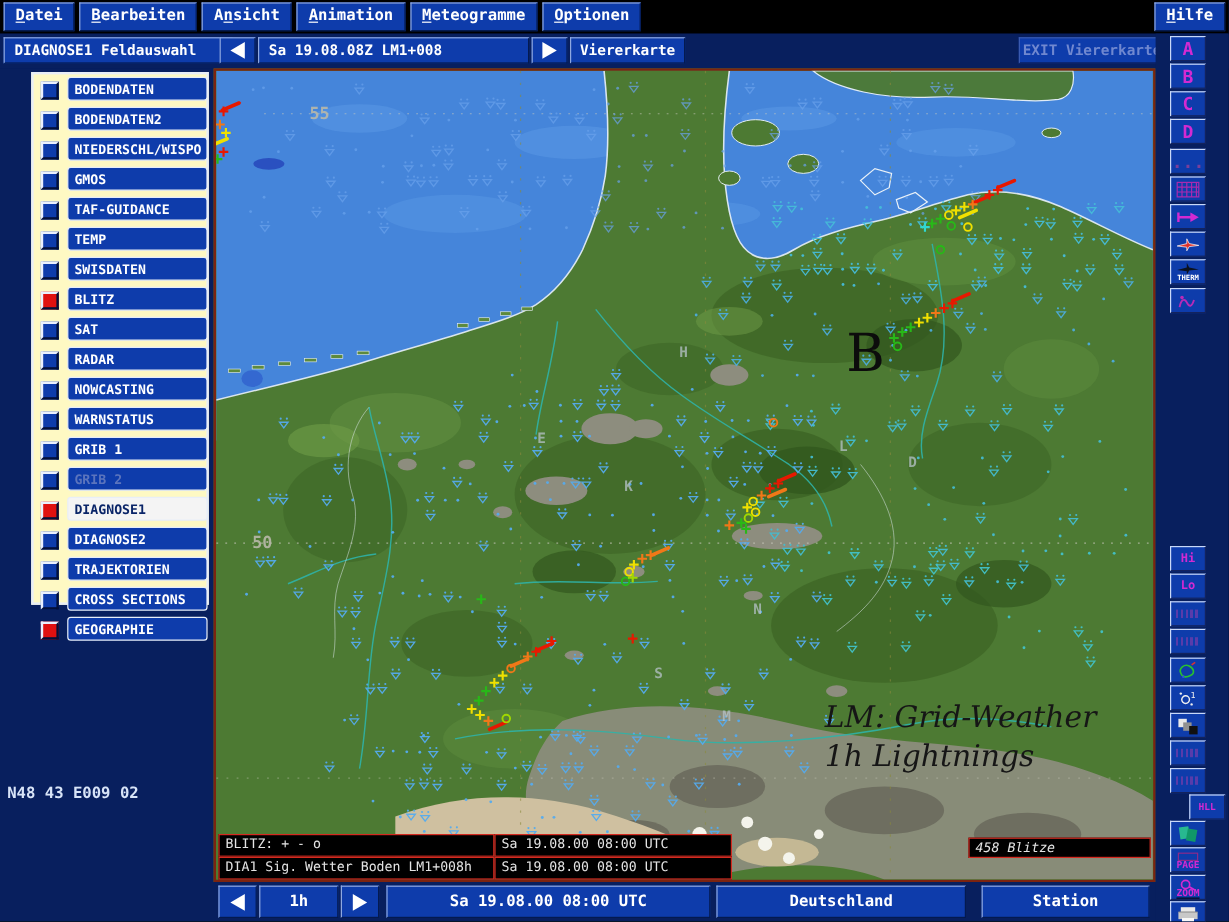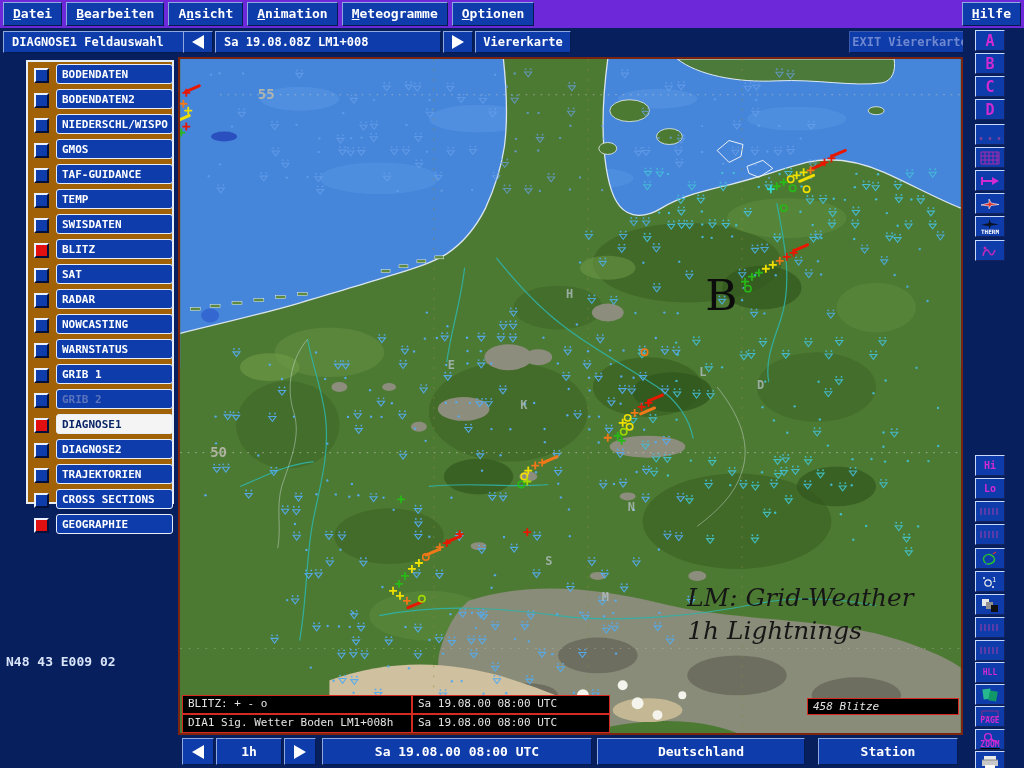--- a/index.html
+++ b/index.html
@@ -1,39 +1,39 @@
 <!DOCTYPE html>
 <html><head>
 <meta charset="utf-8">
 <style>
   html,body{margin:0;padding:0;background:#000;}
   #screen{position:relative;width:1024px;height:768px;background:#081f5e;overflow:hidden;
     font-family:"DejaVu Sans Mono","Liberation Mono",monospace;-webkit-font-smoothing:none;}
   
-  #menubar{position:absolute;left:0;top:0;width:1024px;height:28px;background:#6d28d9;
+  #menubar{position:absolute;left:0;top:0;width:1024px;height:28px;background:#000000;
     display:flex;align-items:center;border-bottom:1px solid #03103a;text-align:center;}
   #menubar-items{display:flex;gap:4px;padding-left:3px;}
   .mbtn{background:#0e3cab;color:#fff;font:700 13px "DejaVu Sans Mono",monospace;
     padding:3px 9px 4px 9px;border:1px solid;border-color:#8fa8e0 #041a50 #041a50 #8fa8e0;
     white-space:nowrap;cursor:default;}
   .mbtn .mn{text-decoration:underline;}
   #menu-help-slot{margin-left:auto;padding-right:3px;}
   
   #toolbar{position:absolute;left:0;top:28px;width:1024px;height:29px;background:#081f5e;}
   .tbox{position:absolute;top:3px;height:22px;background:#0e3cab;color:#fff;
     font:700 12px "DejaVu Sans Mono",monospace;display:flex;align-items:center;
     border:1px solid;border-color:#8fa8e0 #041a50 #041a50 #8fa8e0;box-sizing:border-box;
     padding:0 8px;white-space:nowrap;}
   .arrowbtn{justify-content:center;padding:0;}
   .tri-l{width:0;height:0;border-top:7px solid transparent;border-bottom:7px solid transparent;border-right:12px solid #fff;}
   .tri-r{width:0;height:0;border-top:7px solid transparent;border-bottom:7px solid transparent;border-left:12px solid #fff;}
   #tb-exit{color:#7088d0;border-color:#3a5ab0 #0a1a50 #0a1a50 #3a5ab0;margin-left:13px;}
   
   #leftcol{position:absolute;left:0;top:57px;width:178px;height:711px;background:#081f5e;}
-  #layer-panel{position:absolute;left:26px;top:3px;width:148px;height:444px;background:#a16207;
+  #layer-panel{position:absolute;left:26px;top:3px;width:148px;height:444px;background:#fef9c3;
     border:2px solid #e8eef8;box-sizing:border-box;}
   .lrow{position:relative;height:25px;}
   .cb{position:absolute;left:6px;top:6px;width:11px;height:11px;background:#0e3cab;
     border-top:2px solid #eaf0ff;border-left:2px solid #eaf0ff;
     border-bottom:2px solid #03103a;border-right:2px solid #03103a;box-sizing:content-box;}
   .cb.checked{background:#e01010;}
   .pill{position:absolute;left:28px;top:2px;width:110px;height:18px;background:#0e3cab;color:#fff;
     border:1px solid #e8eef8;border-radius:3px;font:700 11px "DejaVu Sans Mono",monospace;
     display:flex;align-items:center;padding-left:5px;white-space:nowrap;overflow:hidden;}
   .pill.active{background:#f4f4f4;color:#0a2568;}
@@ -1074,21 +1074,21 @@
             <rect x="6" y="5" width="7" height="7" fill="#909090"></rect>
             <rect x="11" y="8" width="7" height="7" fill="#101010"></rect>
           </svg></div>
       </div>
       <div class="rbtn" style="top: 589px;">
         <div class="noise-bar"></div>
       </div>
       <div class="rbtn" style="top: 612px;">
         <div class="noise-bar"></div>
       </div>
-      <div class="rbtn" style="top: 634px;">
+      <div class="rbtn" style="top: 634px; margin-left: 16px;">
         <div class="rlab tiny">HLL</div>
       </div>
       <div class="rbtn" style="top: 656px;">
         <div style="line-height: 0;"><svg width="20" height="16" viewBox="0 0 20 16">
             <rect x="3" y="2" width="8" height="10" fill="#28b890" transform="rotate(-8 7 7)"></rect>
             <rect x="9" y="4" width="8" height="10" fill="#109868" transform="rotate(10 13 9)"></rect>
           </svg></div>
       </div>
       <div class="rbtn" style="top: 678px;">
         <div style="line-height: 0;"><svg width="20" height="8" viewBox="0 0 20 8">

